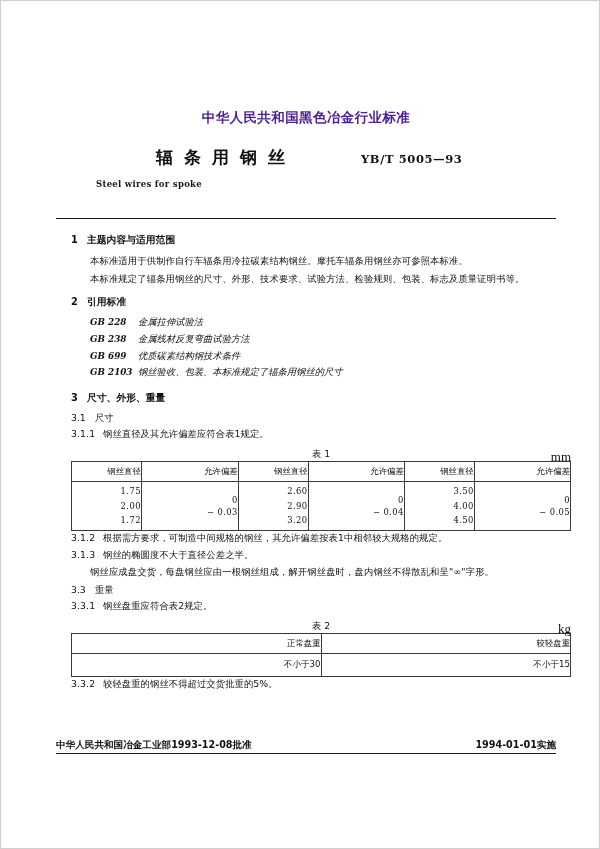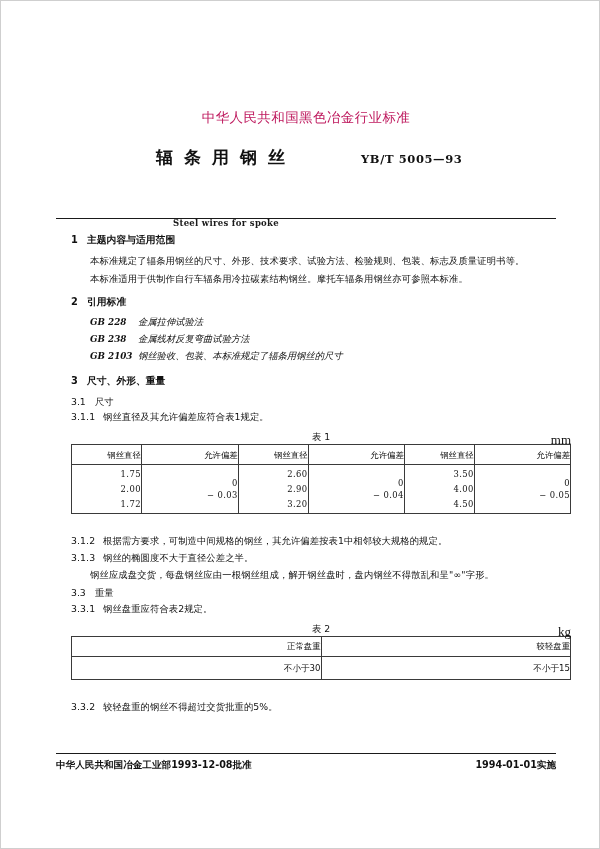--- a/index.html
+++ b/index.html
@@ -31,23 +31,23 @@
   .masthead {
     position: absolute;
     left: 0;
     top: 108px;
     width: 500px;
     text-align: center;
   }
   .nat-std-title {
     font-family: "DejaVu Sans", sans-serif;
     font-size: 13.5px;
-    font-weight: normal;
+    font-weight: bold;
     letter-spacing: 0.4px;
-    color: #be185d;
+    color: #4c1d95;
     white-space: nowrap;
     text-align: center;
   }
   .title-row {
     position: absolute;
     left: 0;
     top: 145px;
     width: 500px;
   }
   .main-title {
@@ -71,28 +71,27 @@
     font-weight: bold;
     letter-spacing: 0.6px;
     color: #111;
     white-space: nowrap;
   }
   .en-title {
     position: absolute;
     left: 40px;
     top: 178px;
     width: 260px;
-    text-align: center;
+    text-align: left;
     font-family: "DejaVu Serif", serif;
     font-size: 8.5px;
     font-weight: bold;
     letter-spacing: 0.3px;
     color: #1a1a1a;
     white-space: nowrap;
-    margin-top: 39px;
   }
 
   .top-rule {
     position: absolute;
     left: 0;
     top: 217px;
     width: 500px;
     height: 0;
     border-top: 1.6px solid #1a1a1a;
   }
@@ -140,21 +139,21 @@
   .ref-item .code {
     font-family: "DejaVu Serif", serif;
     font-weight: bold;
     font-size: 8.8px;
     display: inline-block;
     min-width: 48px;
   }
   .spacer-sm { height: 5px; }
 
   
-  .table-block { margin: 6px 0 20px 0; }
+  .table-block { margin: 6px 0 0 0; }
   .table-cap {
     position: relative;
     height: 14px;
     text-align: center;
     font-size: 9.3px;
     color: #111;
   }
   .table-cap .cap-unit {
     position: absolute;
     right: 0;
@@ -205,21 +204,21 @@
     position: absolute;
     left: 0;
     top: 752px;
     width: 500px;
     height: 0;
     border-top: 1.2px solid #1a1a1a;
   }
   .footer {
     position: absolute;
     left: 0;
-    top: 758px;
+    top: 738px;
     width: 500px;
     height: 16px;
   }
   .footer .f-left {
     position: absolute;
     left: 0;
     top: 0;
     font-size: 9.6px;
     font-weight: bold;
     color: #111;
@@ -251,34 +250,37 @@
     </div>
     <div class="en-title">Steel wires for spoke</div>
 
     <div class="top-rule"></div>
 
     <div class="content">
 
       <div class="h1">
         <span class="num">1</span><span>主题内容与适用范围</span>
       </div>
+      <p class="para">本标准适用于供制作自行车辐条用冷拉碳素结构钢丝。摩托车辐条用钢丝亦可参照本标准。</p>
       <p class="para">本标准规定了辐条用钢丝的尺寸、外形、技术要求、试验方法、检验规则、包装、标志及质量证明书等。</p>
-      <p class="para">本标准适用于供制作自行车辐条用冷拉碳素结构钢丝。摩托车辐条用钢丝亦可参照本标准。</p>
 
       <div class="spacer-sm"></div>
 
       <div class="h1">
         <span class="num">2</span><span>引用标准</span>
       </div>
       <div class="ref-list">
         <div class="ref-item">
           <span class="code">GB 228</span><span>金属拉伸试验法</span>
         </div>
         <div class="ref-item">
           <span class="code">GB 238</span><span>金属线材反复弯曲试验方法</span>
+        </div>
+        <div class="ref-item">
+          <span class="code">GB 699</span><span>优质碳素结构钢技术条件</span>
         </div>
         <div class="ref-item">
           <span class="code">GB 2103</span><span>钢丝验收、包装、本标准规定了辐条用钢丝的尺寸</span>
         </div>
       </div>
 
       <div class="spacer-sm"></div>
 
       <div class="h1">
         <span class="num">3</span><span>尺寸、外形、重量</span>

